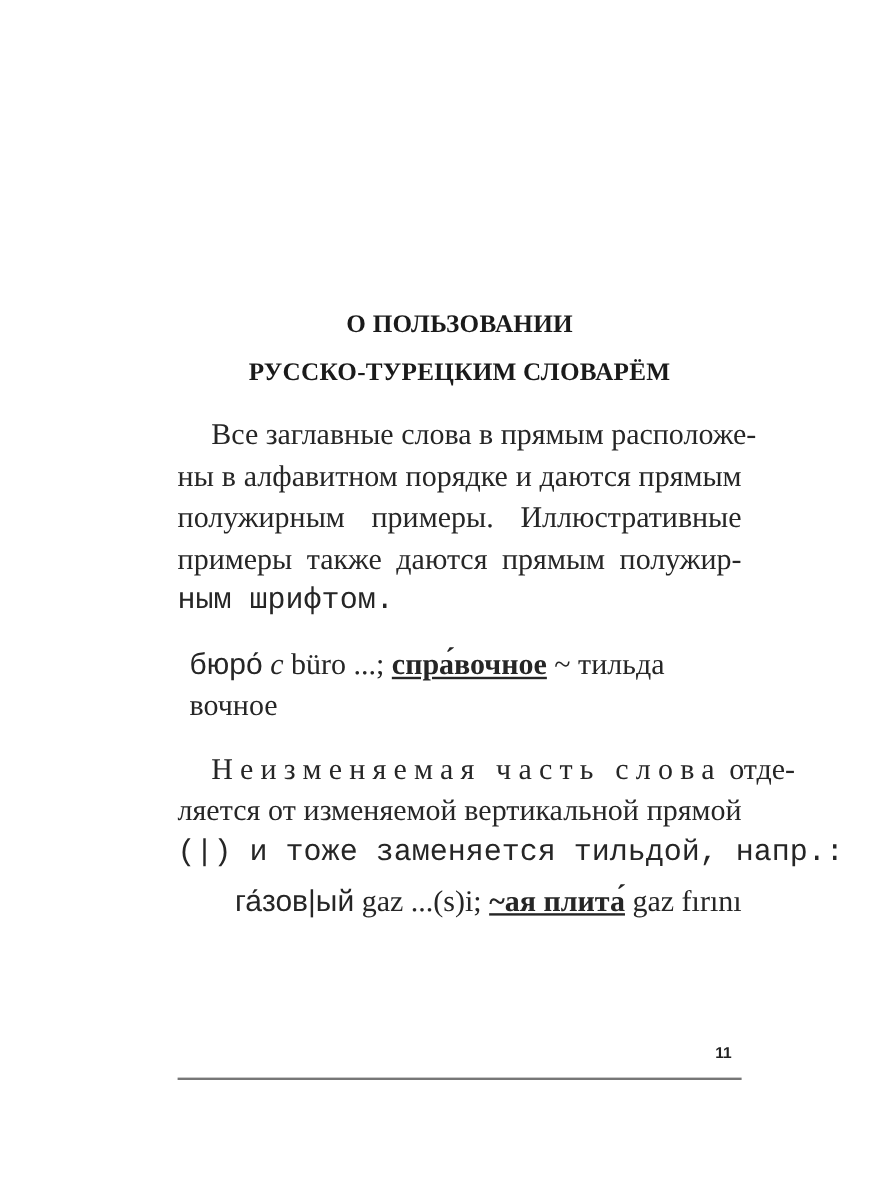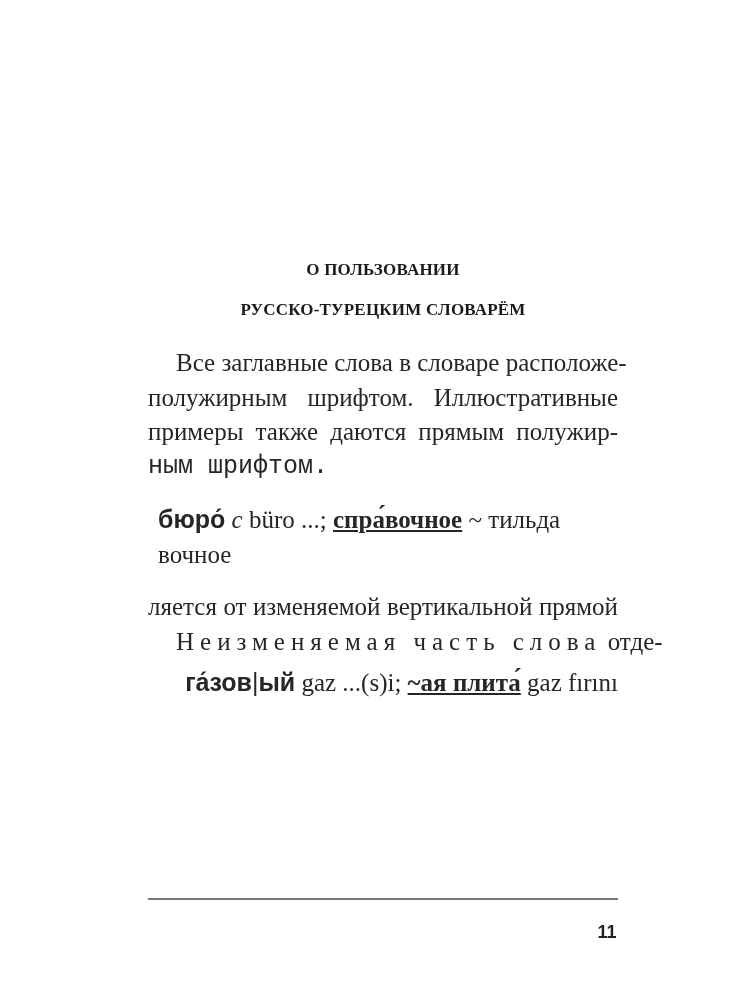--- a/index.html
+++ b/index.html
@@ -3,70 +3,72 @@
   <meta charset="utf-8">
   <style>
     html, body { margin: 0; padding: 0; background: #ffffff; }
     body { width: 733px; height: 1000px; position: relative; overflow: hidden; color: #222; }
     .page {
       position: absolute; left: 148px; top: 250px; width: 470px;
       font-family: "Liberation Serif", serif; font-size: 25px; line-height: 34.5px;
       color: #262626;
     }
     .title {
-      text-align: center; font-weight: bold; font-size: 17px; line-height: 40px;
+      text-align: center; font-weight: bold; font-size: 21px; line-height: 40px;
       color: #1a1a1a; margin: 0 0 16px 0; letter-spacing: 0.2px;
     }
     .title div { white-space: nowrap; }
     .para { text-align: justify; text-indent: 0; margin: 0; }
     .line { display: block; white-space: nowrap; text-align: justify; text-align-last: justify; }
     .line.last { text-align-last: left; font-family: Liberation Mono, monospace; }
     .spaced { letter-spacing: 6px; }
     .example { margin: 18px 0 18px 10px; }
-    .sans-b { font-family: "Liberation Sans", sans-serif; font-weight: bold; }
+    .sans-b { font-family: "Liberation Sans", sans-serif; font-weight: normal; }
     .serif-b { font-weight: bold; text-decoration: underline; }
     .ital { font-style: italic; }
     .rule { position: absolute; left: 148px; top: 898px; width: 470px; height: 2px; background: #777; }
     .pagenum {
-      position: absolute; left: 596px; top: 922px; width: 22px; text-align: center;
-      font-family: "Liberation Sans", sans-serif; font-weight: bold; font-size: 18px; color: #222;
+      position: absolute; left: 596px; top: 870px; width: 22px; text-align: left;
+      font-family: "Liberation Sans", sans-serif; font-weight: bold; font-size: 13px; color: #222;
     }
     .ex2 { text-align: right; margin-top: 6px; white-space: nowrap; }
     .bar { font-weight: normal; font-family: "Liberation Sans", sans-serif; }
   </style>
 </head>
 <body>
 
 <div class="page">
   <div class="title">
     <div>О ПОЛЬЗОВАНИИ</div>
     <div>РУССКО-ТУРЕЦКИМ СЛОВАРЁМ</div>
   </div>
 
   <div class="para">
-    <span class="line" style="padding-left:28px">Все заглавные слова в словаре расположе-</span>
-    <span class="line">полужирным шрифтом. Иллюстративные</span>
+    <span class="line" style="padding-left:28px">Все заглавные слова в прямым расположе-</span>
+    <span class="line">ны в алфавитном порядке и даются прямым</span>
+    <span class="line">полужирным примеры. Иллюстративные</span>
     <span class="line">примеры также даются прямым полужир-</span>
     <span class="line last">ным шрифтом.</span>
   </div>
 
 
   <div class="example">
     <span class="sans-b">бюро́</span>
     <span class="ital">с</span>
     <span>büro ...;</span>
     <span class="serif-b">спра́вочное</span>
     <span>~</span>
     <span>тильда</span><br>
     <span>вочное</span>
   </div>
 
   <div class="para">
+    <span class="line" style="padding-left:28px"><span class="spaced">Неизменяемая часть слова</span> <span>отде-</span></span>
     <span class="line">ляется от изменяемой вертикальной прямой</span>
-    <span class="line" style="padding-left:28px"><span class="spaced">Неизменяемая часть слова</span> <span>отде-</span></span>
+    <span class="line last">(|) и тоже заменяется тильдой, напр.:</span>
   </div>
 
   <div class="ex2">
     <span class="sans-b">га́зов</span><span class="bar">|</span><span class="sans-b">ый</span>
     <span>gaz ...(s)i;</span>
     <span class="serif-b">~ая плита́</span>
     <span>gaz fırını</span>
   </div>
 </div>
 

